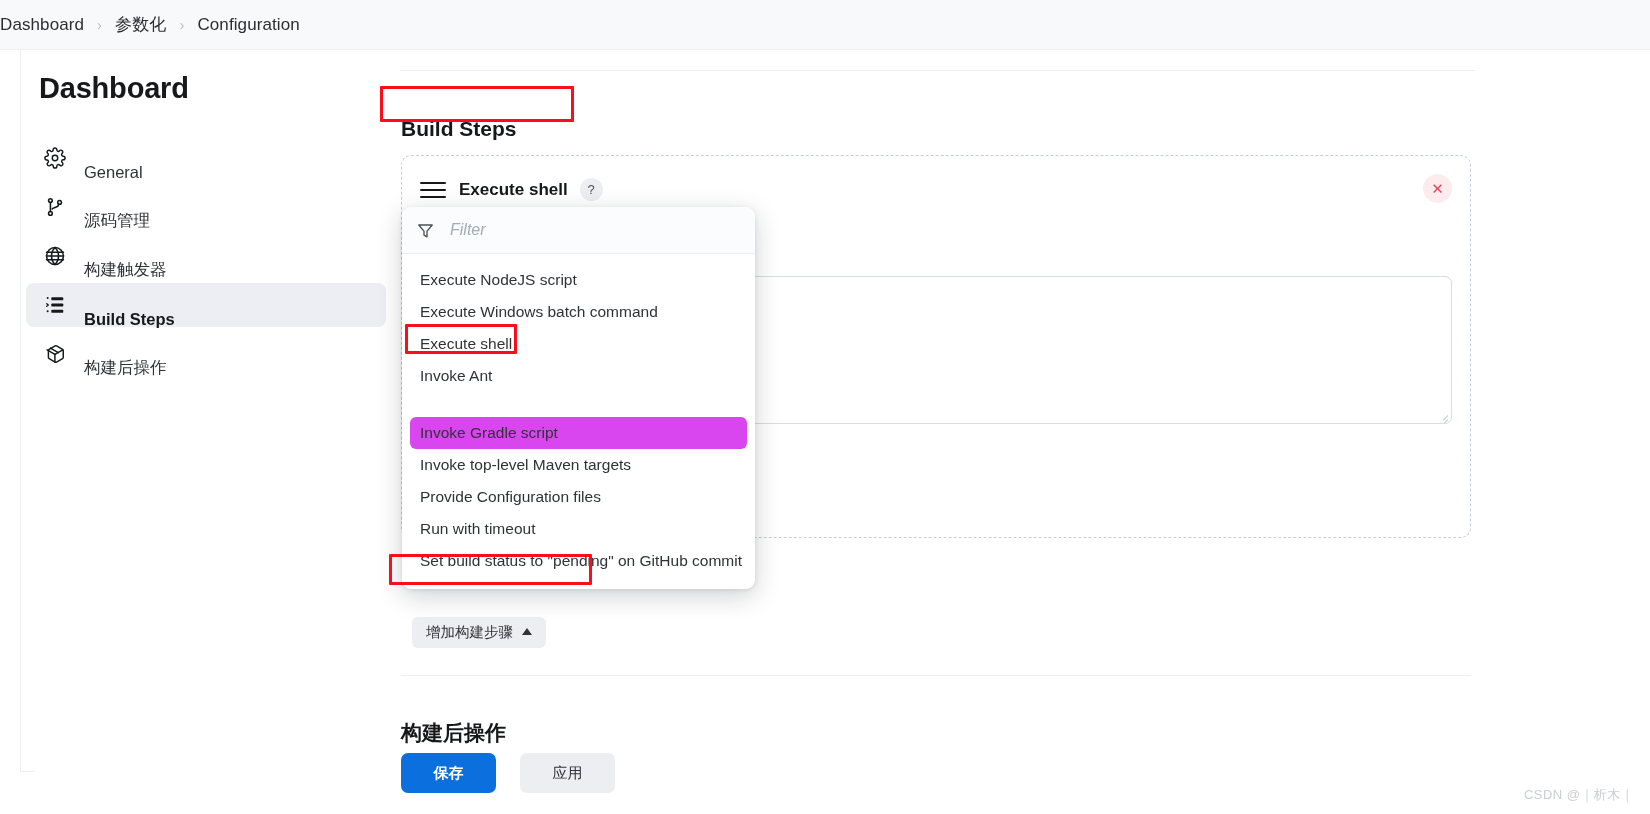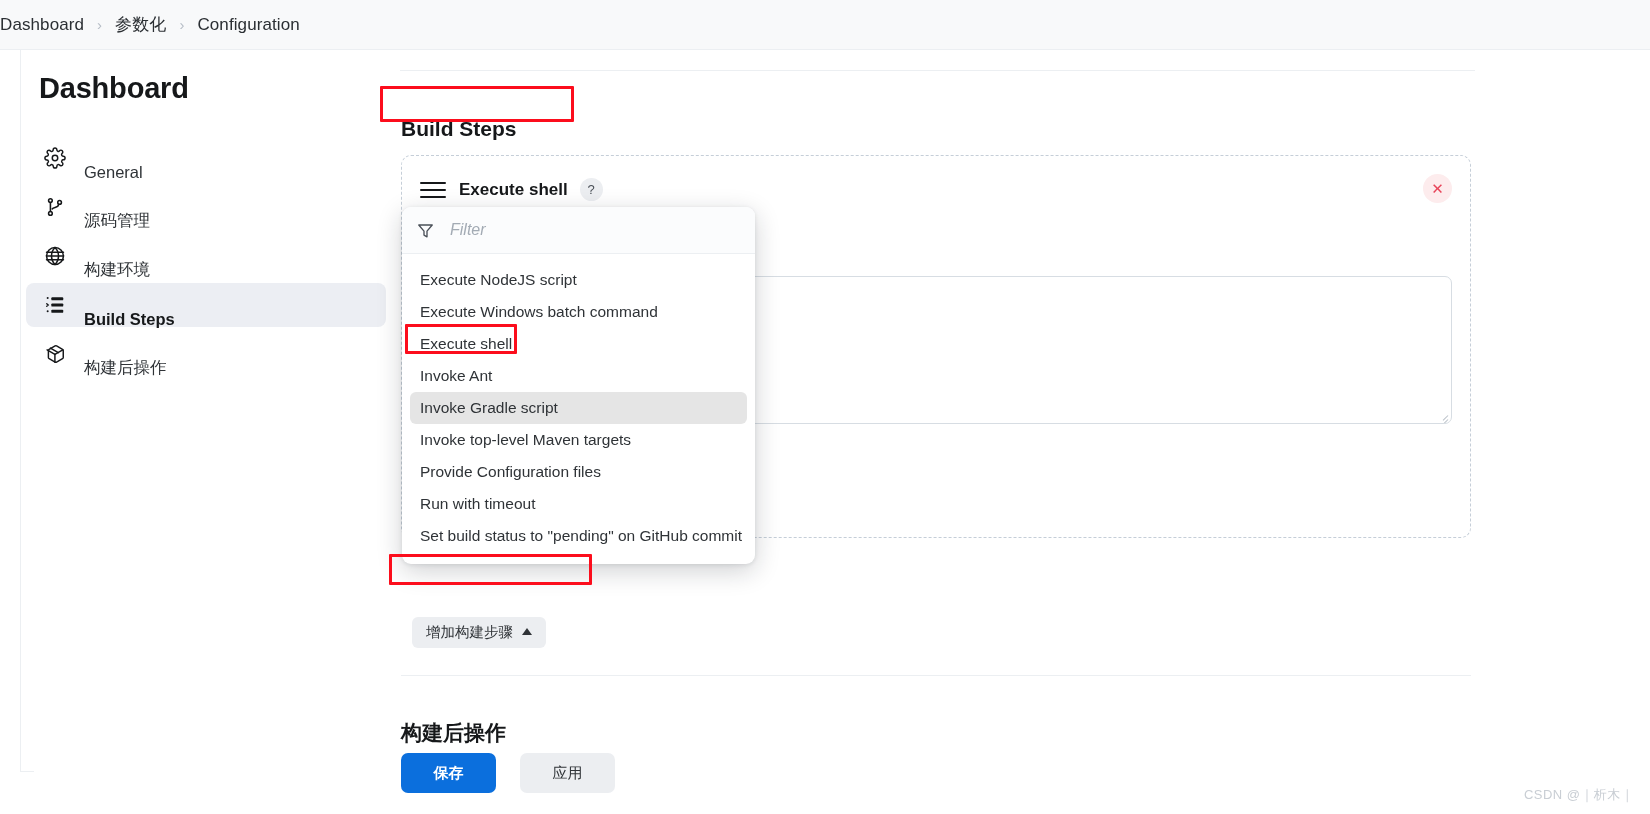--- a/index.html
+++ b/index.html
@@ -280,21 +280,21 @@
     display: flex;
     align-items: center;
     padding: 0 10px;
     margin: 0 2px;
     font-size: 15.5px;
     color: #2f3337;
     border-radius: 6px;
     cursor: pointer;
     white-space: nowrap;
   }
-  .dd-item.hover { background: #e5e5e5; }
+  .dd-item.hover { background: #d946ef; margin-top: 25px; }
 
   
   .divider-rule {
     position: absolute;
     left: 10px; top: 625px;
     width: 1070px; height: 1px;
     background: #eceff2;
   }
   .postbuild-title {
     position: absolute;
@@ -400,21 +400,21 @@
 
         <div class="nav-item">
           <span class="nav-ico">
             <svg width="22" height="22" viewBox="0 0 24 24" fill="none" stroke="#16181a" stroke-width="1.7" stroke-linecap="round" stroke-linejoin="round">
               <circle cx="12" cy="12" r="9.2"></circle>
               <path d="M2.8 12h18.4"></path>
               <path d="M2.8 8h18.4M2.8 16h18.4"></path>
               <path d="M12 2.8c2.6 2.6 3.8 6 3.8 9.2S14.6 18.6 12 21.2C9.4 18.6 8.2 15.2 8.2 12S9.4 5.4 12 2.8z"></path>
             </svg>
           </span>
-          <span class="nav-label">构建环境</span>
+          <span class="nav-label">构建触发器</span>
         </div>
 
         <div class="nav-item active">
           <span class="nav-ico">
             <svg width="22" height="22" viewBox="0 0 24 24" fill="none" stroke="#16181a" stroke-width="1.9" stroke-linecap="round">
               <rect x="8" y="3.5" width="13" height="3.4" rx="1" fill="#16181a" stroke="none"></rect>
               <rect x="8" y="10.3" width="13" height="3.4" rx="1" fill="#16181a" stroke="none"></rect>
               <rect x="8" y="17.1" width="13" height="3.4" rx="1" fill="#16181a" stroke="none"></rect>
               <circle cx="4" cy="4.3" r="1.1" fill="#16181a" stroke="none"></circle>
               <path d="M3 10.6l1.6 1.4L3 13.4" stroke-width="1.5"></path>

